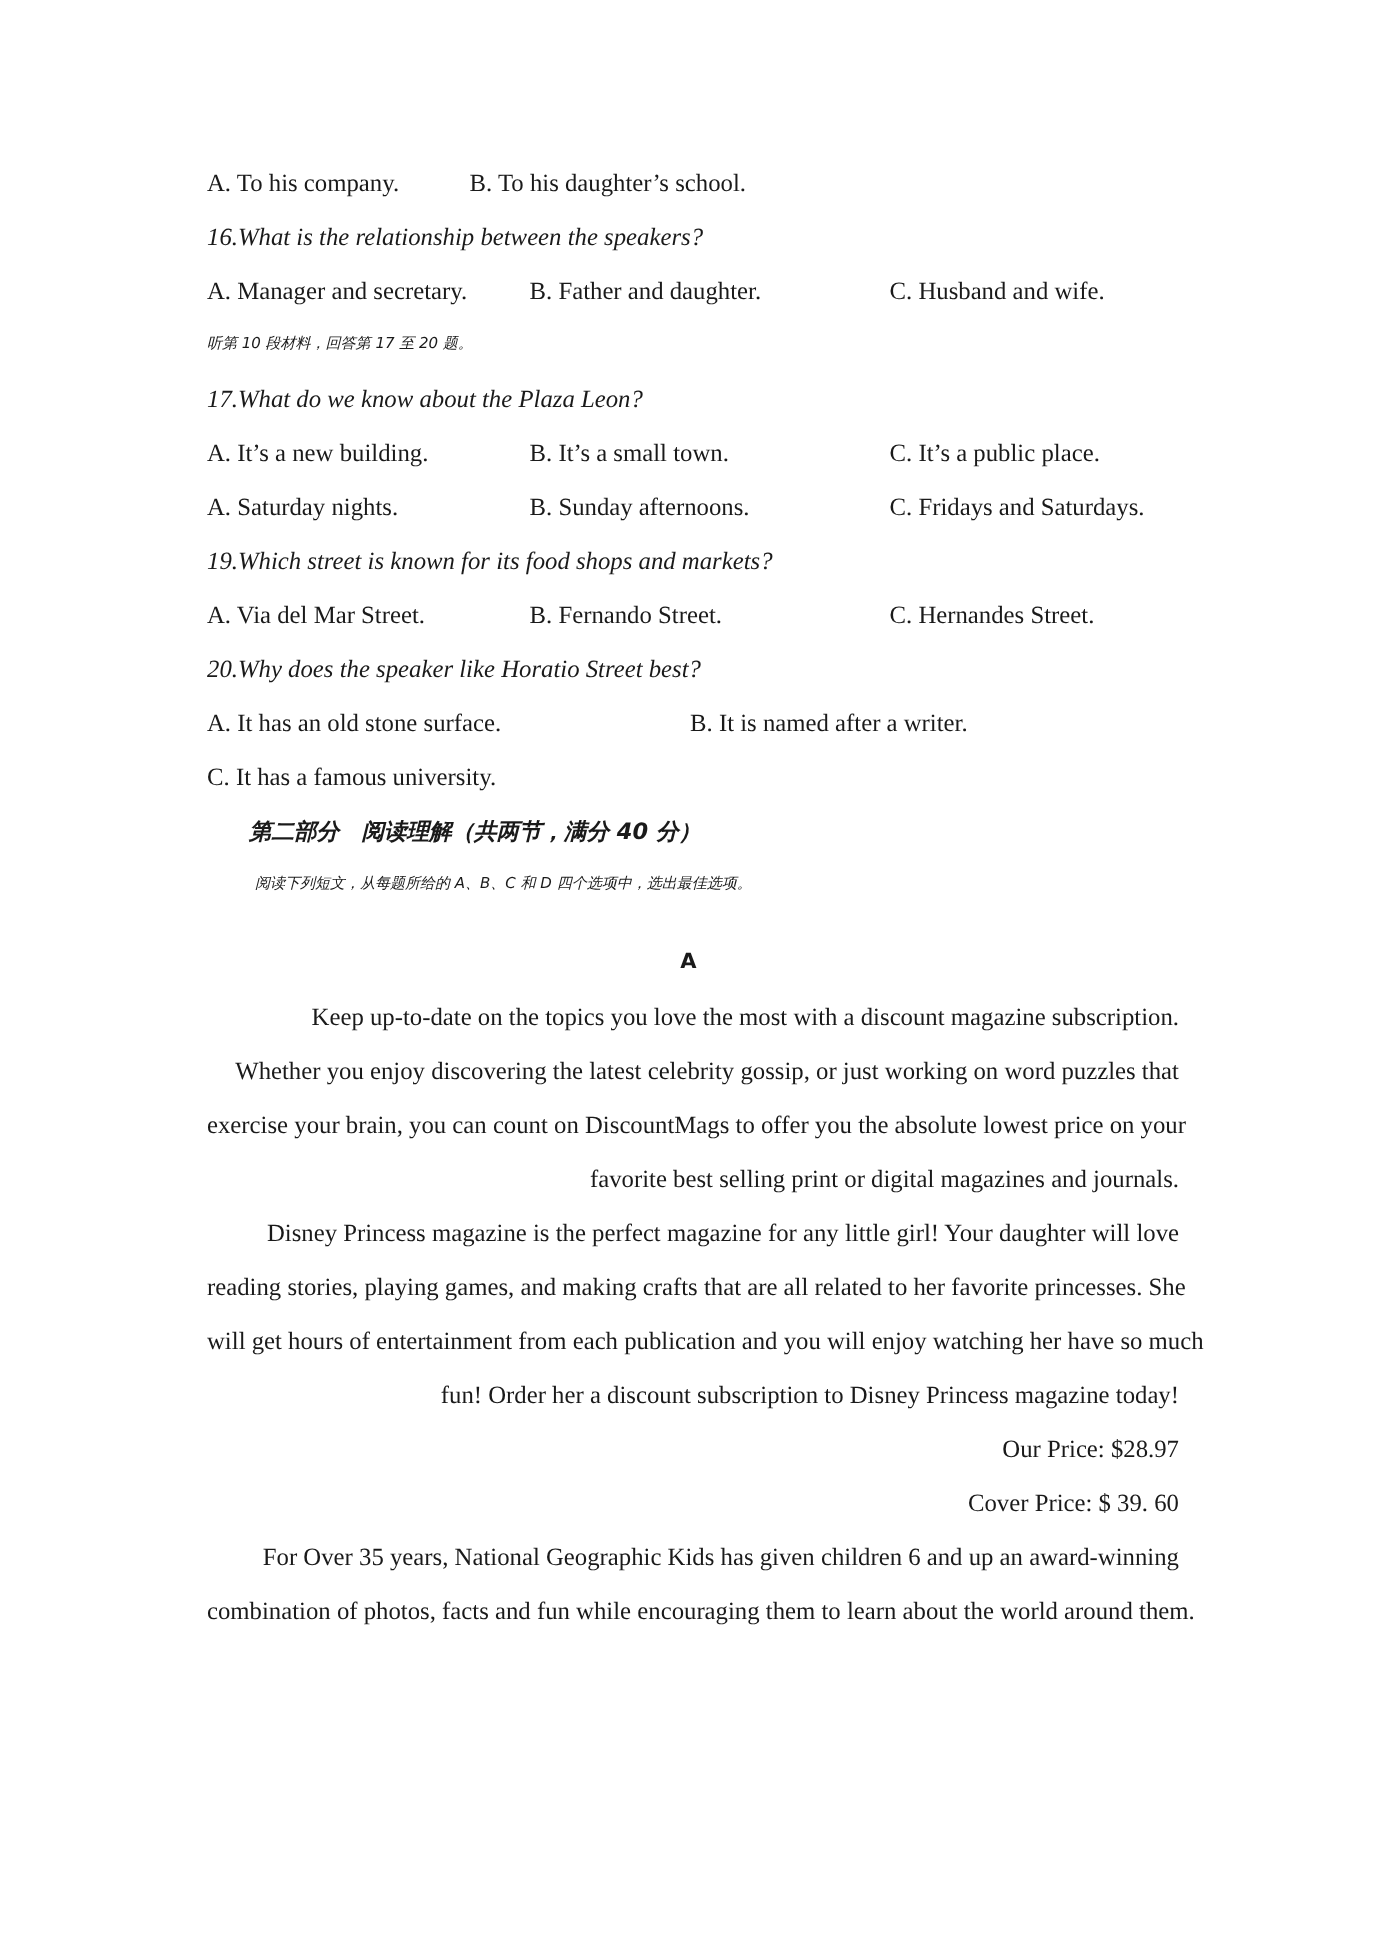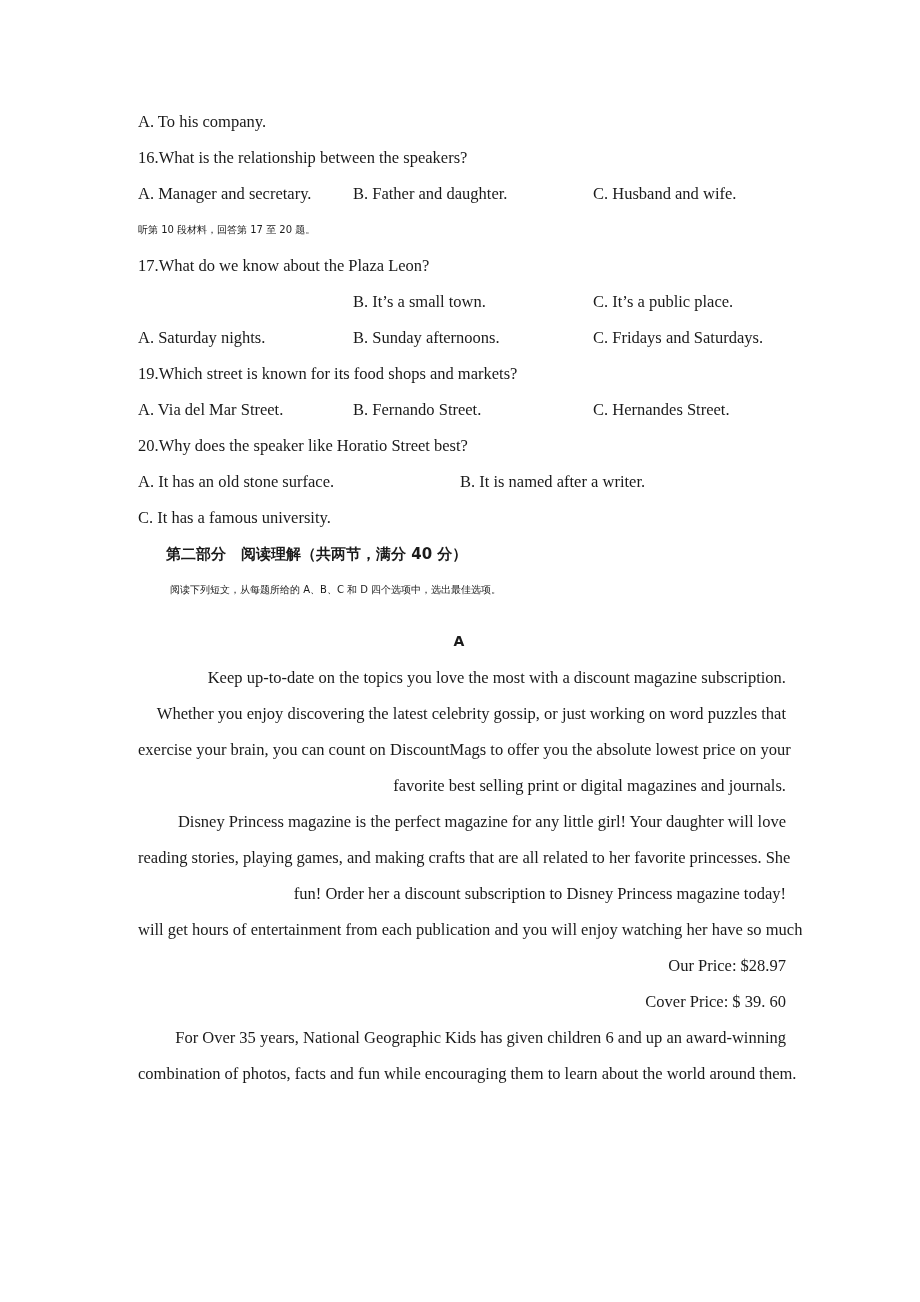--- a/index.html
+++ b/index.html
@@ -30,20 +30,21 @@
     width: 648px;
   }
 
   
   .line {
     position: relative;
     height: 36px;
     line-height: 36px;
     font-size: 16.5px;
     white-space: nowrap;
+    font-style: italic;
   }
   .para-line {
     position: relative;
     height: 36px;
     line-height: 36px;
     font-size: 16.5px;
     white-space: nowrap;
     text-align: right;
   }
 
@@ -100,33 +101,35 @@
   .it { }
 </style>
 </head>
 <body>
 
 <div class="page">
   <div class="content">
 
     <div class="opt-row">
       <span class="opt col-a">A. To his company.</span>
+      <span class="opt col-b-tight">B. To his daughter’s school.</span>
     </div>
 
     <div class="line">16.What is the relationship between the speakers?</div>
     <div class="opt-row">
       <span class="opt col-a">A. Manager and secretary.</span>
       <span class="opt col-b">B. Father and daughter.</span>
       <span class="opt col-c">C. Husband and wife.</span>
     </div>
 
     <div class="line zh">听第 10 段材料，回答第 17 至 20 题。</div>
 
     <div class="line">17.What do we know about the Plaza Leon?</div>
     <div class="opt-row">
+      <span class="opt col-a">A. It’s a new building.</span>
       <span class="opt col-b">B. It’s a small town.</span>
       <span class="opt col-c">C. It’s a public place.</span>
     </div>
 
     <div class="opt-row">
       <span class="opt col-a">A. Saturday nights.</span>
       <span class="opt col-b">B. Sunday afternoons.</span>
       <span class="opt col-c">C. Fridays and Saturdays.</span>
     </div>
 
@@ -155,24 +158,24 @@
 
     <div class="para-line indent-2">Keep up-to-date on the topics you love the most with a discount magazine subscription.</div>
     <div class="para-line">Whether you enjoy discovering the latest celebrity gossip, or just working on word puzzles that</div>
     <div class="para-line">exercise your brain, you can count on DiscountMags to offer you the absolute lowest price on your</div>
     <div class="para-line">favorite best selling print or digital magazines and journals.</div>
 
     <div class="para-line indent-2">
       <span class="it">Disney Princess</span><span> magazine is the perfect magazine for any little girl! Your daughter will love</span>
     </div>
     <div class="para-line">reading stories, playing games, and making crafts that are all related to her favorite princesses. She</div>
+    <div class="para-line">will get hours of entertainment from each publication and you will enjoy watching her have so much</div>
     <div class="para-line">
       <span>fun! Order her a discount subscription to </span><span class="it">Disney Princess</span><span> magazine today!</span>
     </div>
-    <div class="para-line">will get hours of entertainment from each publication and you will enjoy watching her have so much</div>
 
     <div class="para-line indent-2">Our Price: $28.97</div>
     <div class="para-line indent-2">Cover Price: $ 39. 60</div>
 
     <div class="para-line indent-2">For Over 35 years, National Geographic Kids has given children 6 and up an award-winning</div>
     <div class="para-line">combination of photos, facts and fun while encouraging them to learn about the world around them.</div>
 
   </div>
 </div>
 

